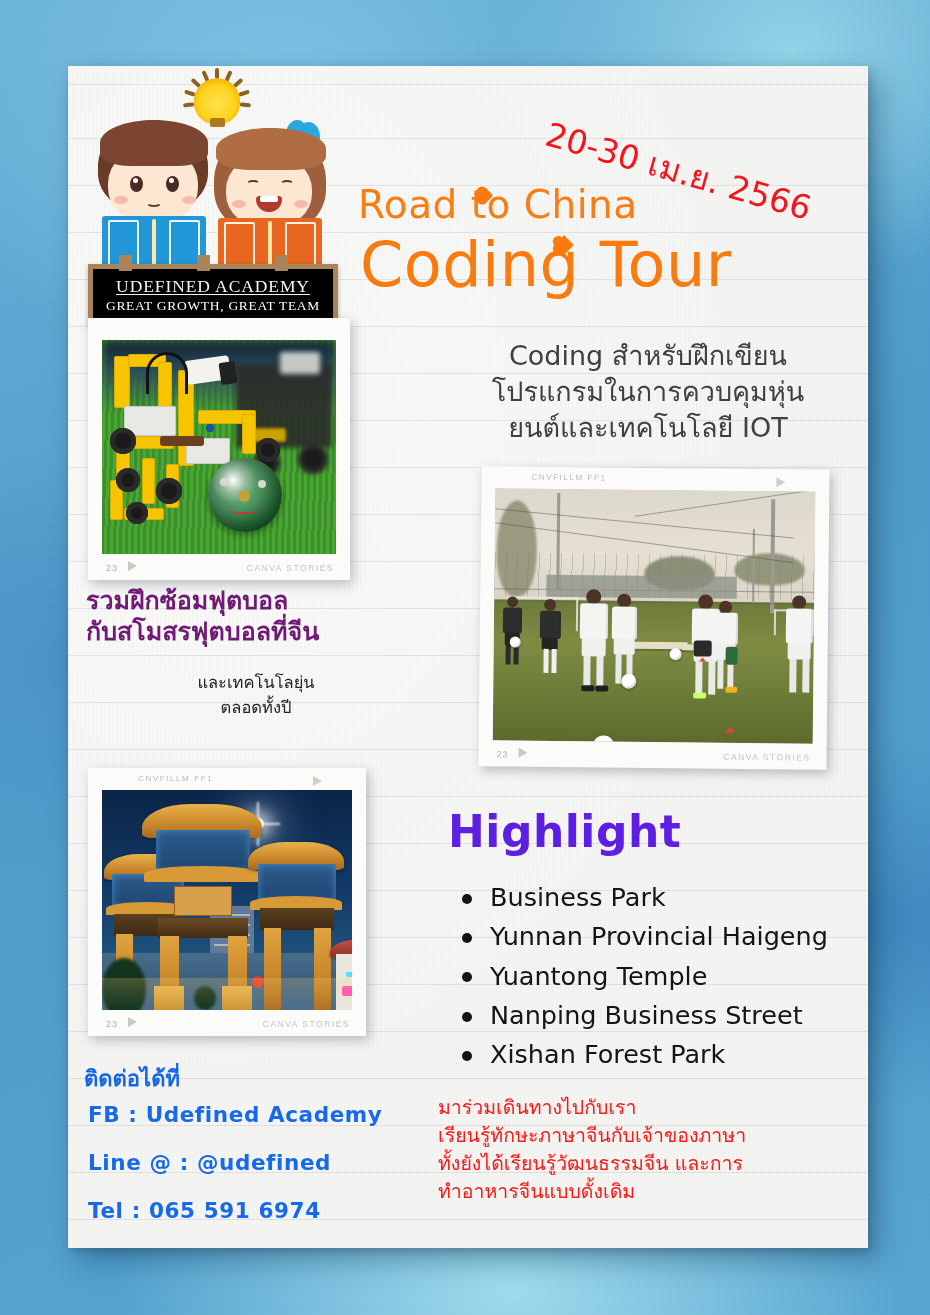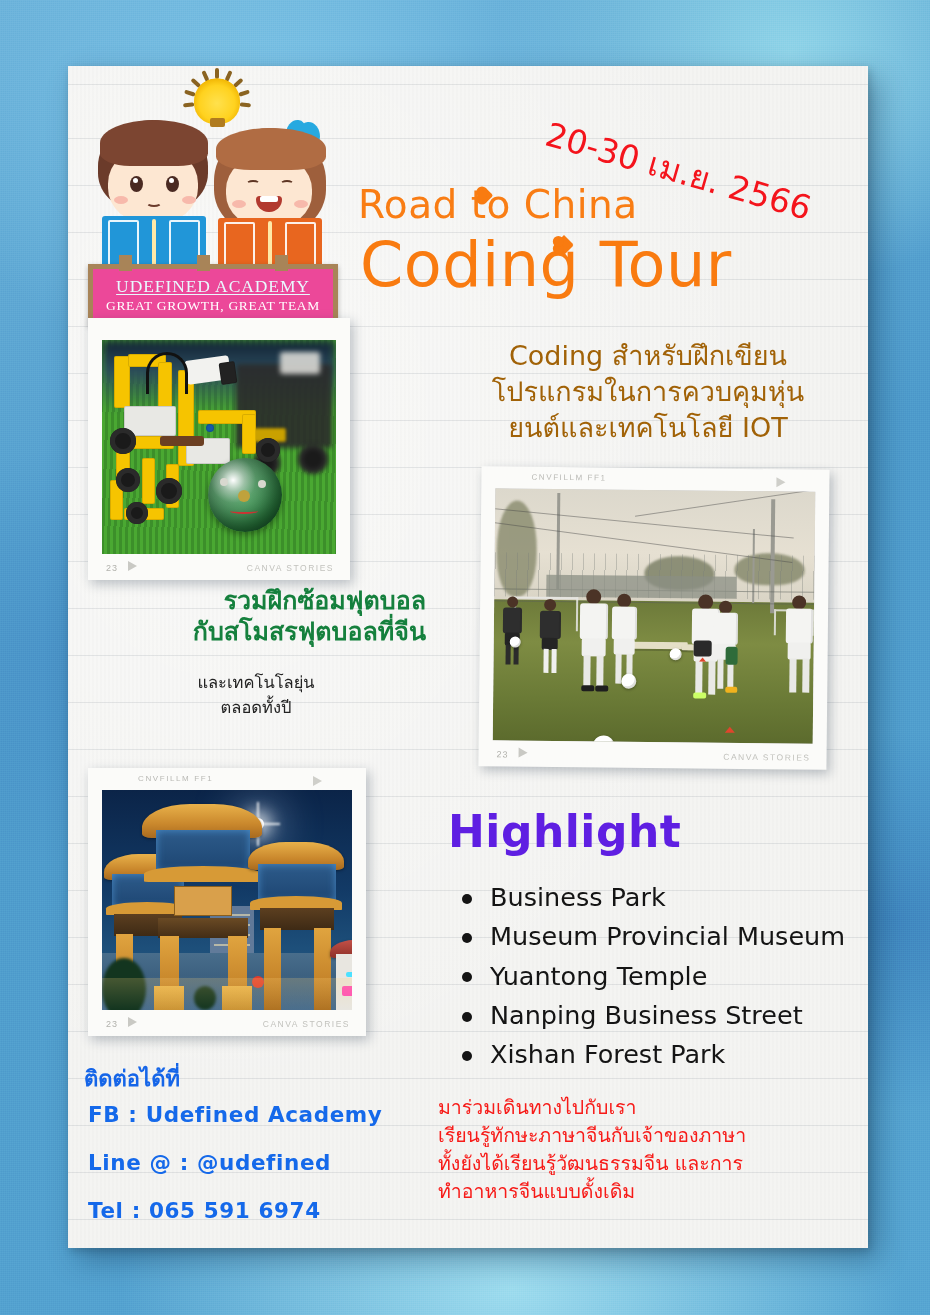--- a/index.html
+++ b/index.html
@@ -72,21 +72,21 @@
   .book{ position:absolute; border-radius:3px; }
   .book .spine{ position:absolute; left:50%; top:3px; bottom:3px; width:4px; transform:translateX(-50%); background:#ffe9a8; border-radius:2px;}
   .book .pg{ position:absolute; top:4px; bottom:4px; width:30%; border:2px solid rgba(255,255,255,.9); border-radius:2px;}
   .bow{ position:absolute; }
   .bow span{ position:absolute; width:20px; height:26px; background:#27a9e0; border-radius:60% 40% 55% 45%; }
   .arm{ position:absolute; background:#fde7d2; border-radius:50%; }
   .body{ position:absolute; background:#9fb0c2; border-radius:6px 6px 0 0; }
   
   #logo-badge{
     position:absolute; left:20px; top:198px; width:250px; height:62px;
-    background:#ec4899;
+    background:#000000;
     border:5px solid #a88458;
     box-shadow:0 2px 5px rgba(0,0,0,.28);
     display:flex; flex-direction:column; align-items:center; justify-content:center;
     line-height:1;
   }
   #logo-badge .l1{
     font-family:"Liberation Serif", serif; font-size:17.5px; letter-spacing:.9px;
     color:#e9f9ff; text-decoration:underline; text-underline-offset:2px;
   }
   #logo-badge .l2{
@@ -202,25 +202,25 @@
   .heart-dot::after{ left:0; top:-5.5px;}
   #date-stamp{
     position:absolute; left:486px; top:42px; width:330px;
     font-family:"DejaVu Sans", sans-serif; font-size:33px; color:#f4141c;
     transform:rotate(16deg); transform-origin:left top; white-space:nowrap; font-weight:400;
   }
   #subtitle-th{
     position:absolute; left:380px; top:272px; width:400px;
     text-align:center;
     font-family:"DejaVu Sans", sans-serif; font-size:27px; line-height:1.34;
-    color:#a16207;
+    color:#404040;
   }
   #football-th{
-    position:absolute; left:18px; top:520px; width:340px; text-align:right;
-    font-family:"DejaVu Sans", sans-serif; font-size:25px; line-height:1.22; color:#15803d; font-weight:600;
+    position:absolute; left:18px; top:520px; width:340px; text-align:left;
+    font-family:"DejaVu Sans", sans-serif; font-size:25px; line-height:1.22; color:#701a75; font-weight:600;
   }
   #weather-th{
     position:absolute; left:18px; top:605px; width:340px; text-align:center;
     font-family:"DejaVu Sans", sans-serif; font-size:16.5px; line-height:1.5; color:#222;
   }
   #highlight-head{
     position:absolute; left:380px; top:740px;
     font-family:"DejaVu Sans", sans-serif; font-size:44px; color:#5f1fe2; font-weight:700; letter-spacing:.5px;
   }
   #highlight-list{
@@ -540,21 +540,21 @@
       <div class="top-lbl">CNVFILLM FF1</div>
       <div class="top-tri"></div>
       <div class="bot-num">23</div>
       <div class="bot-tri"></div>
       <div class="bot-lbl">CANVA STORIES</div>
     </div>
 
     <div id="highlight-head">Highlight</div>
     <ul id="highlight-list">
       <li>Business Park</li>
-      <li>Museum Provincial Museum</li>
+      <li>Yunnan Provincial Haigeng</li>
       <li>Yuantong Temple</li>
       <li>Nanping Business Street</li>
       <li>Xishan Forest Park</li>
     </ul>
 
     <div id="contact-head">ติดต่อได้ที่</div>
     <div class="contact-line" id="c2">Line @ : @udefined</div>
     <div class="contact-line" id="c1">FB : Udefined Academy</div>
     <div class="contact-line" id="c3">Tel : 065 591 6974</div>
 

